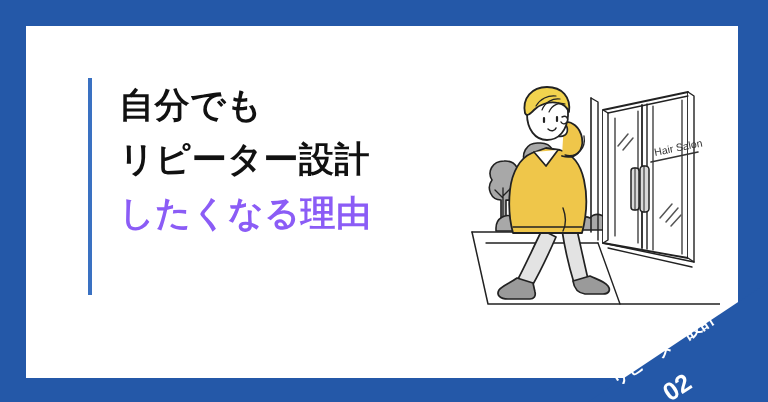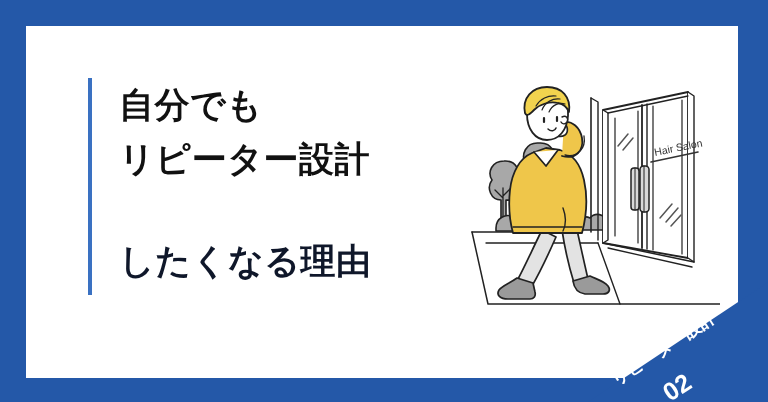--- a/index.html
+++ b/index.html
@@ -90,21 +90,21 @@
 
 <div id="slide" style="background: rgb(36, 88, 168);">
 
   <div id="card" style="background: rgb(255, 255, 255);">
 
     <div id="headline-block">
       <div id="accent-bar" style="background: rgb(58, 113, 194);"></div>
       <div id="headline-lines">
         <div class="headline-line" style="color: rgb(17, 17, 17);">自分でも</div>
         <div class="headline-line" style="color: rgb(17, 17, 17);">リピーター設計</div>
-        <div class="headline-line" style="color: #0f172a; margin-top: 48px;">したくなる理由</div>
+        <div class="headline-line" style="color: #8b5cf6;">したくなる理由</div>
       </div>
     </div>
 
     <div id="illustration">
       <svg width="250" height="228" viewBox="0 0 250 228" xmlns="http://www.w3.org/2000/svg">
         <g fill="none" stroke="#222222" stroke-width="1.7" stroke-linecap="round" stroke-linejoin="round">
 
           <g>
             <path d="M2 152 L108 152" stroke="#222" stroke-width="1.5"></path>
             <path d="M2 152 L18 224 L250 224" stroke="#222" stroke-width="1.5" fill="none"></path>

